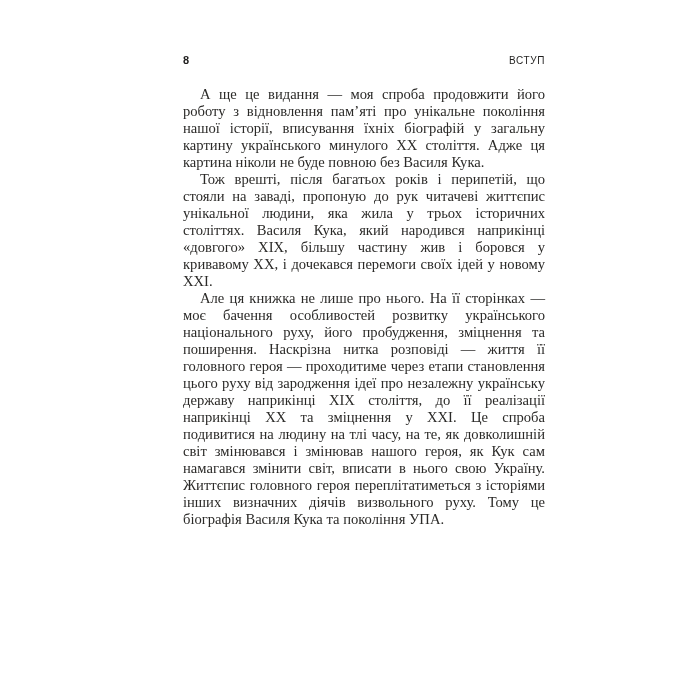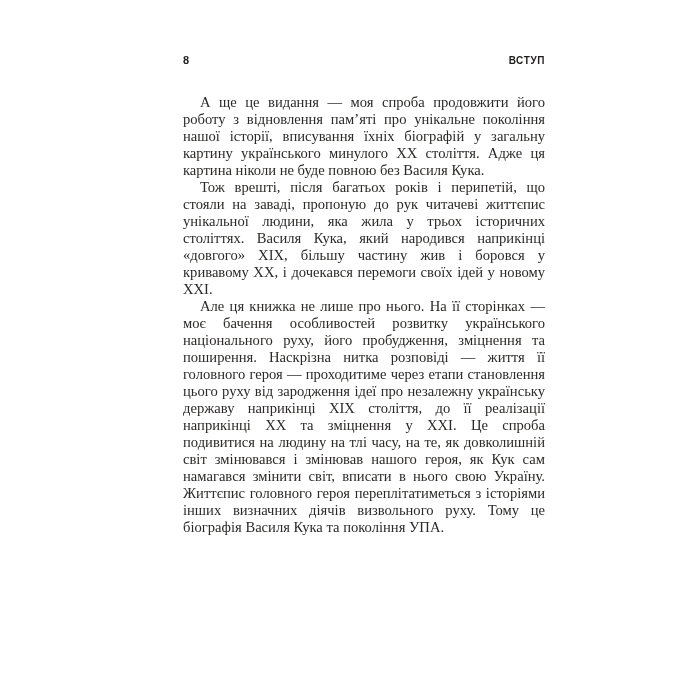--- a/index.html
+++ b/index.html
@@ -24,28 +24,28 @@
     align-items: baseline;
     font-family: "Liberation Sans", sans-serif;
     color: #1f1e1d;
   }
   .page-number {
     font-size: 11px;
     font-weight: 700;
   }
   .running-title {
     font-size: 10px;
-    font-weight: 700;
+    font-weight: 400;
     letter-spacing: 0.6px;
     text-align: right;
   }
   .body-text {
     position: absolute;
     left: 183px;
-    top: 94px;
+    top: 86px;
     width: 362px;
     font-family: "Liberation Serif", serif;
     font-size: 14.6px;
     line-height: 17px;
     color: #2b2a28;
     text-align: justify;
     hyphens: auto;
   }
   .body-text p {
     margin: 0;

